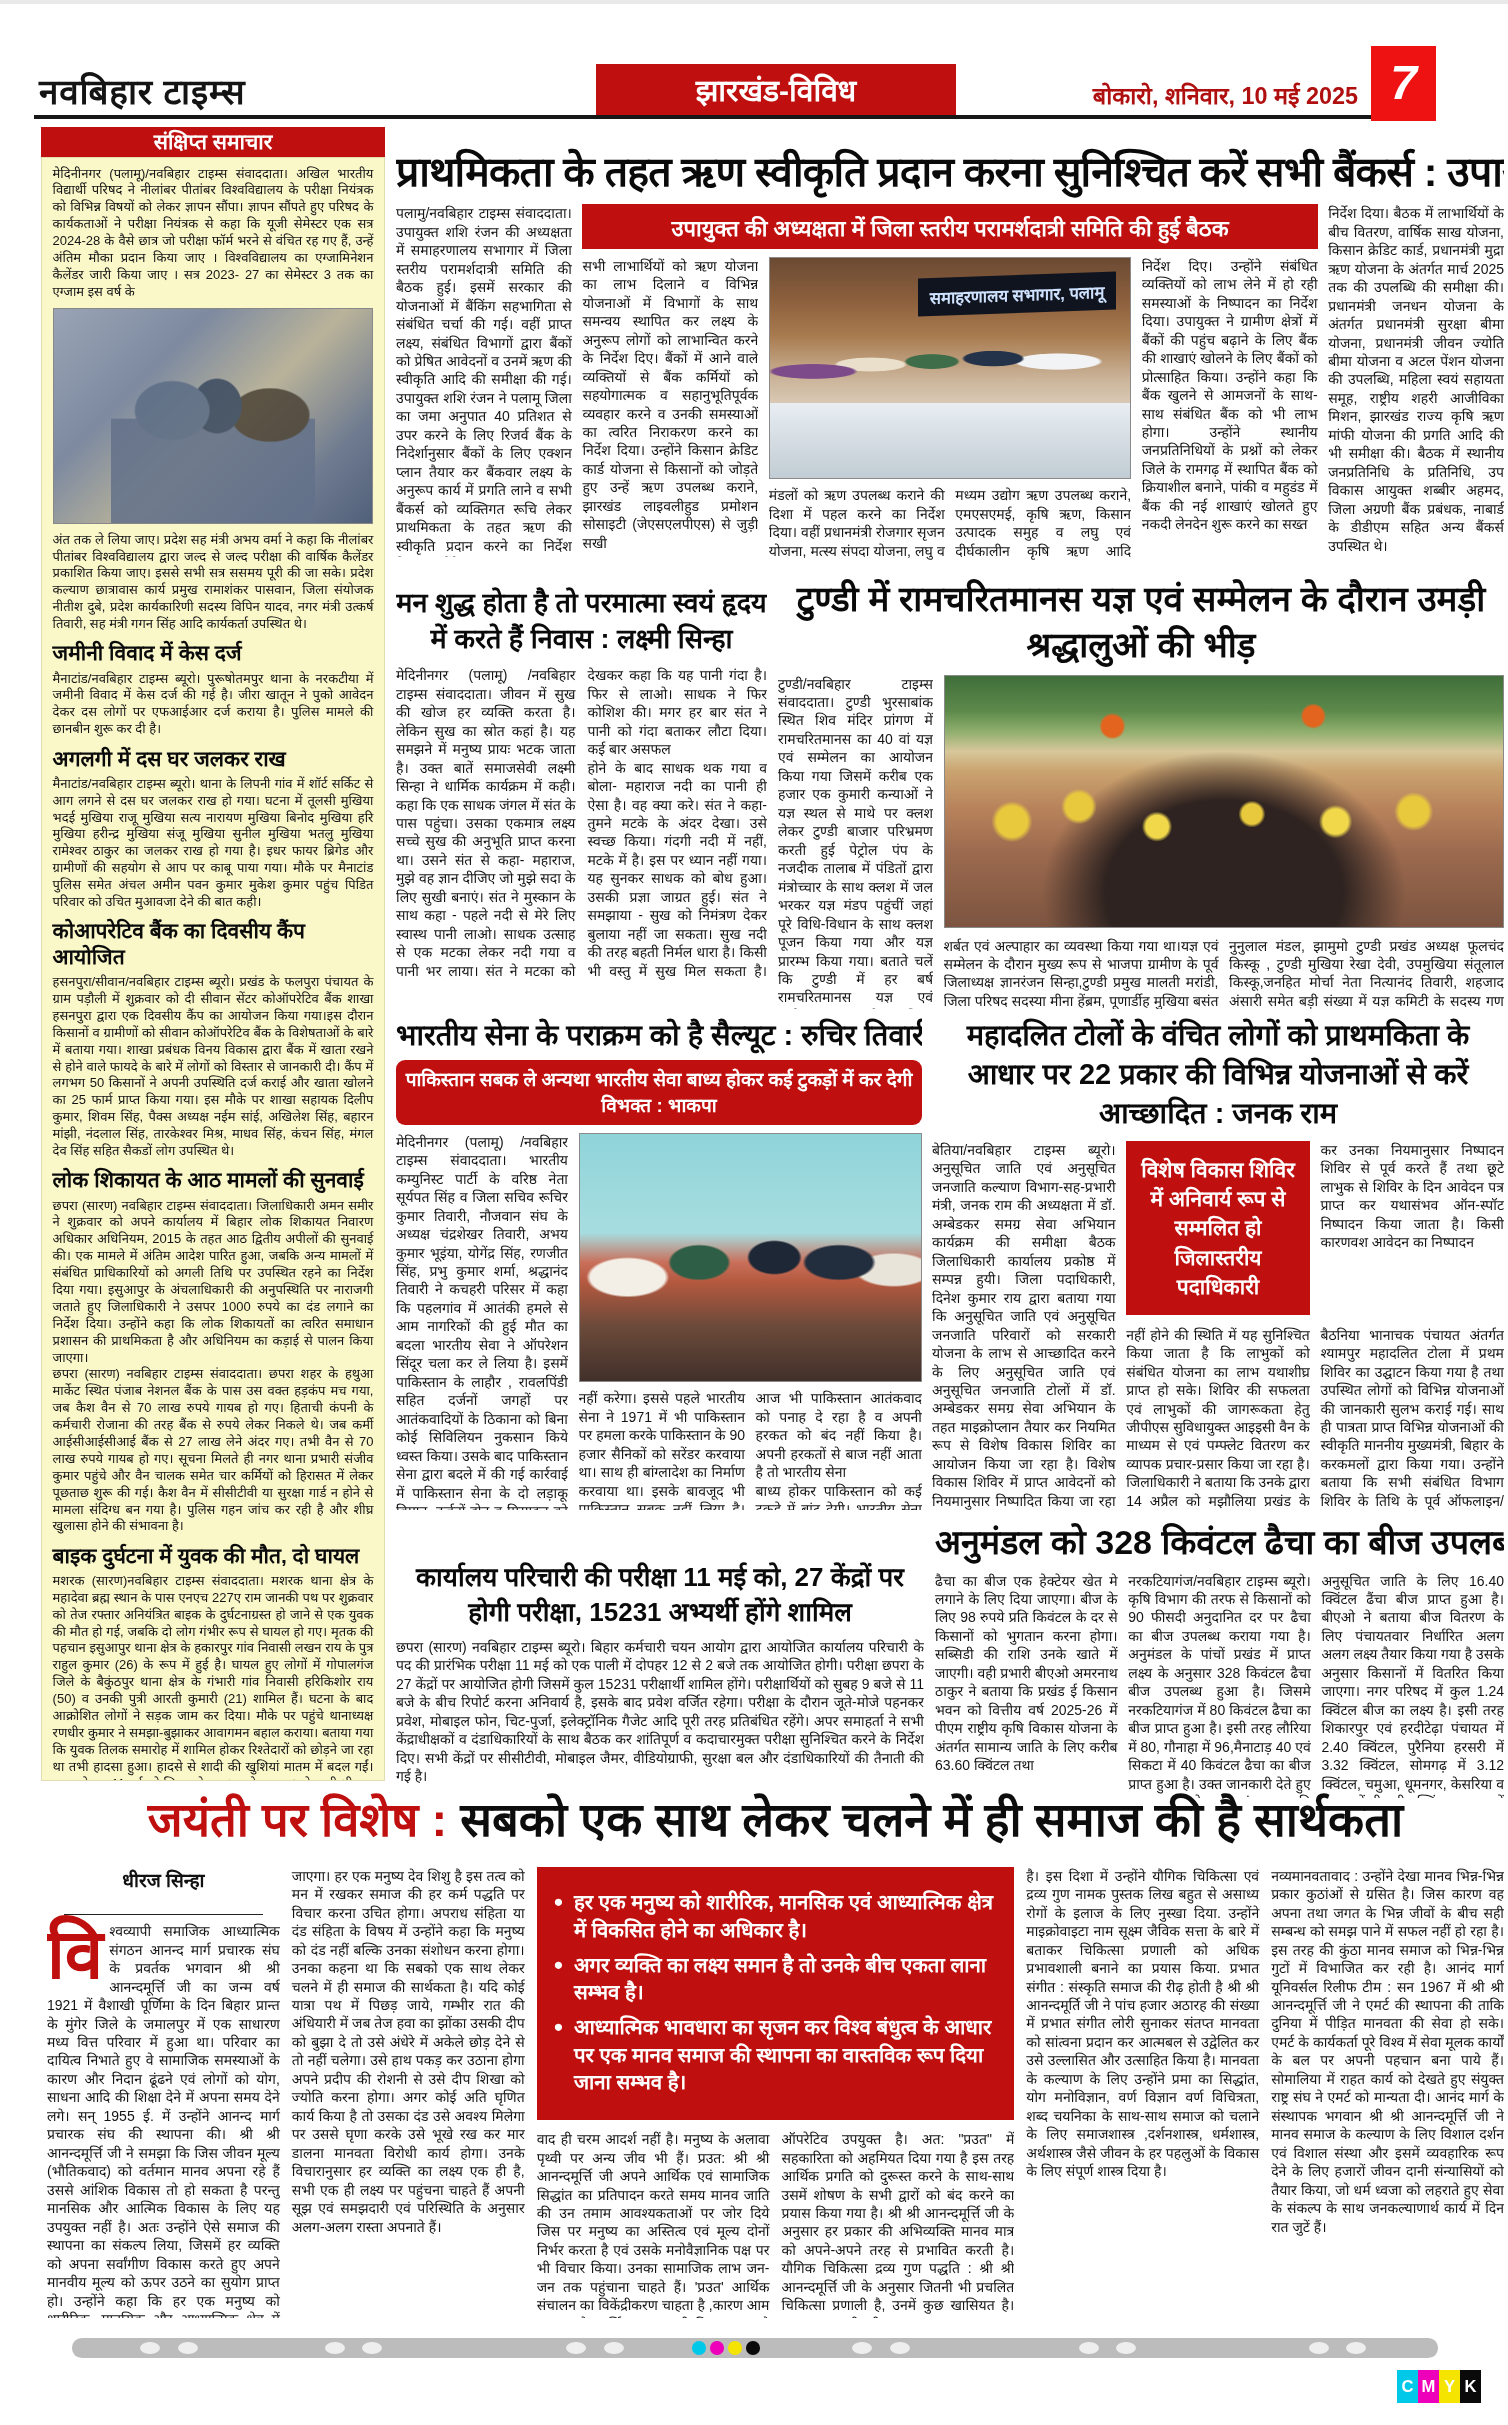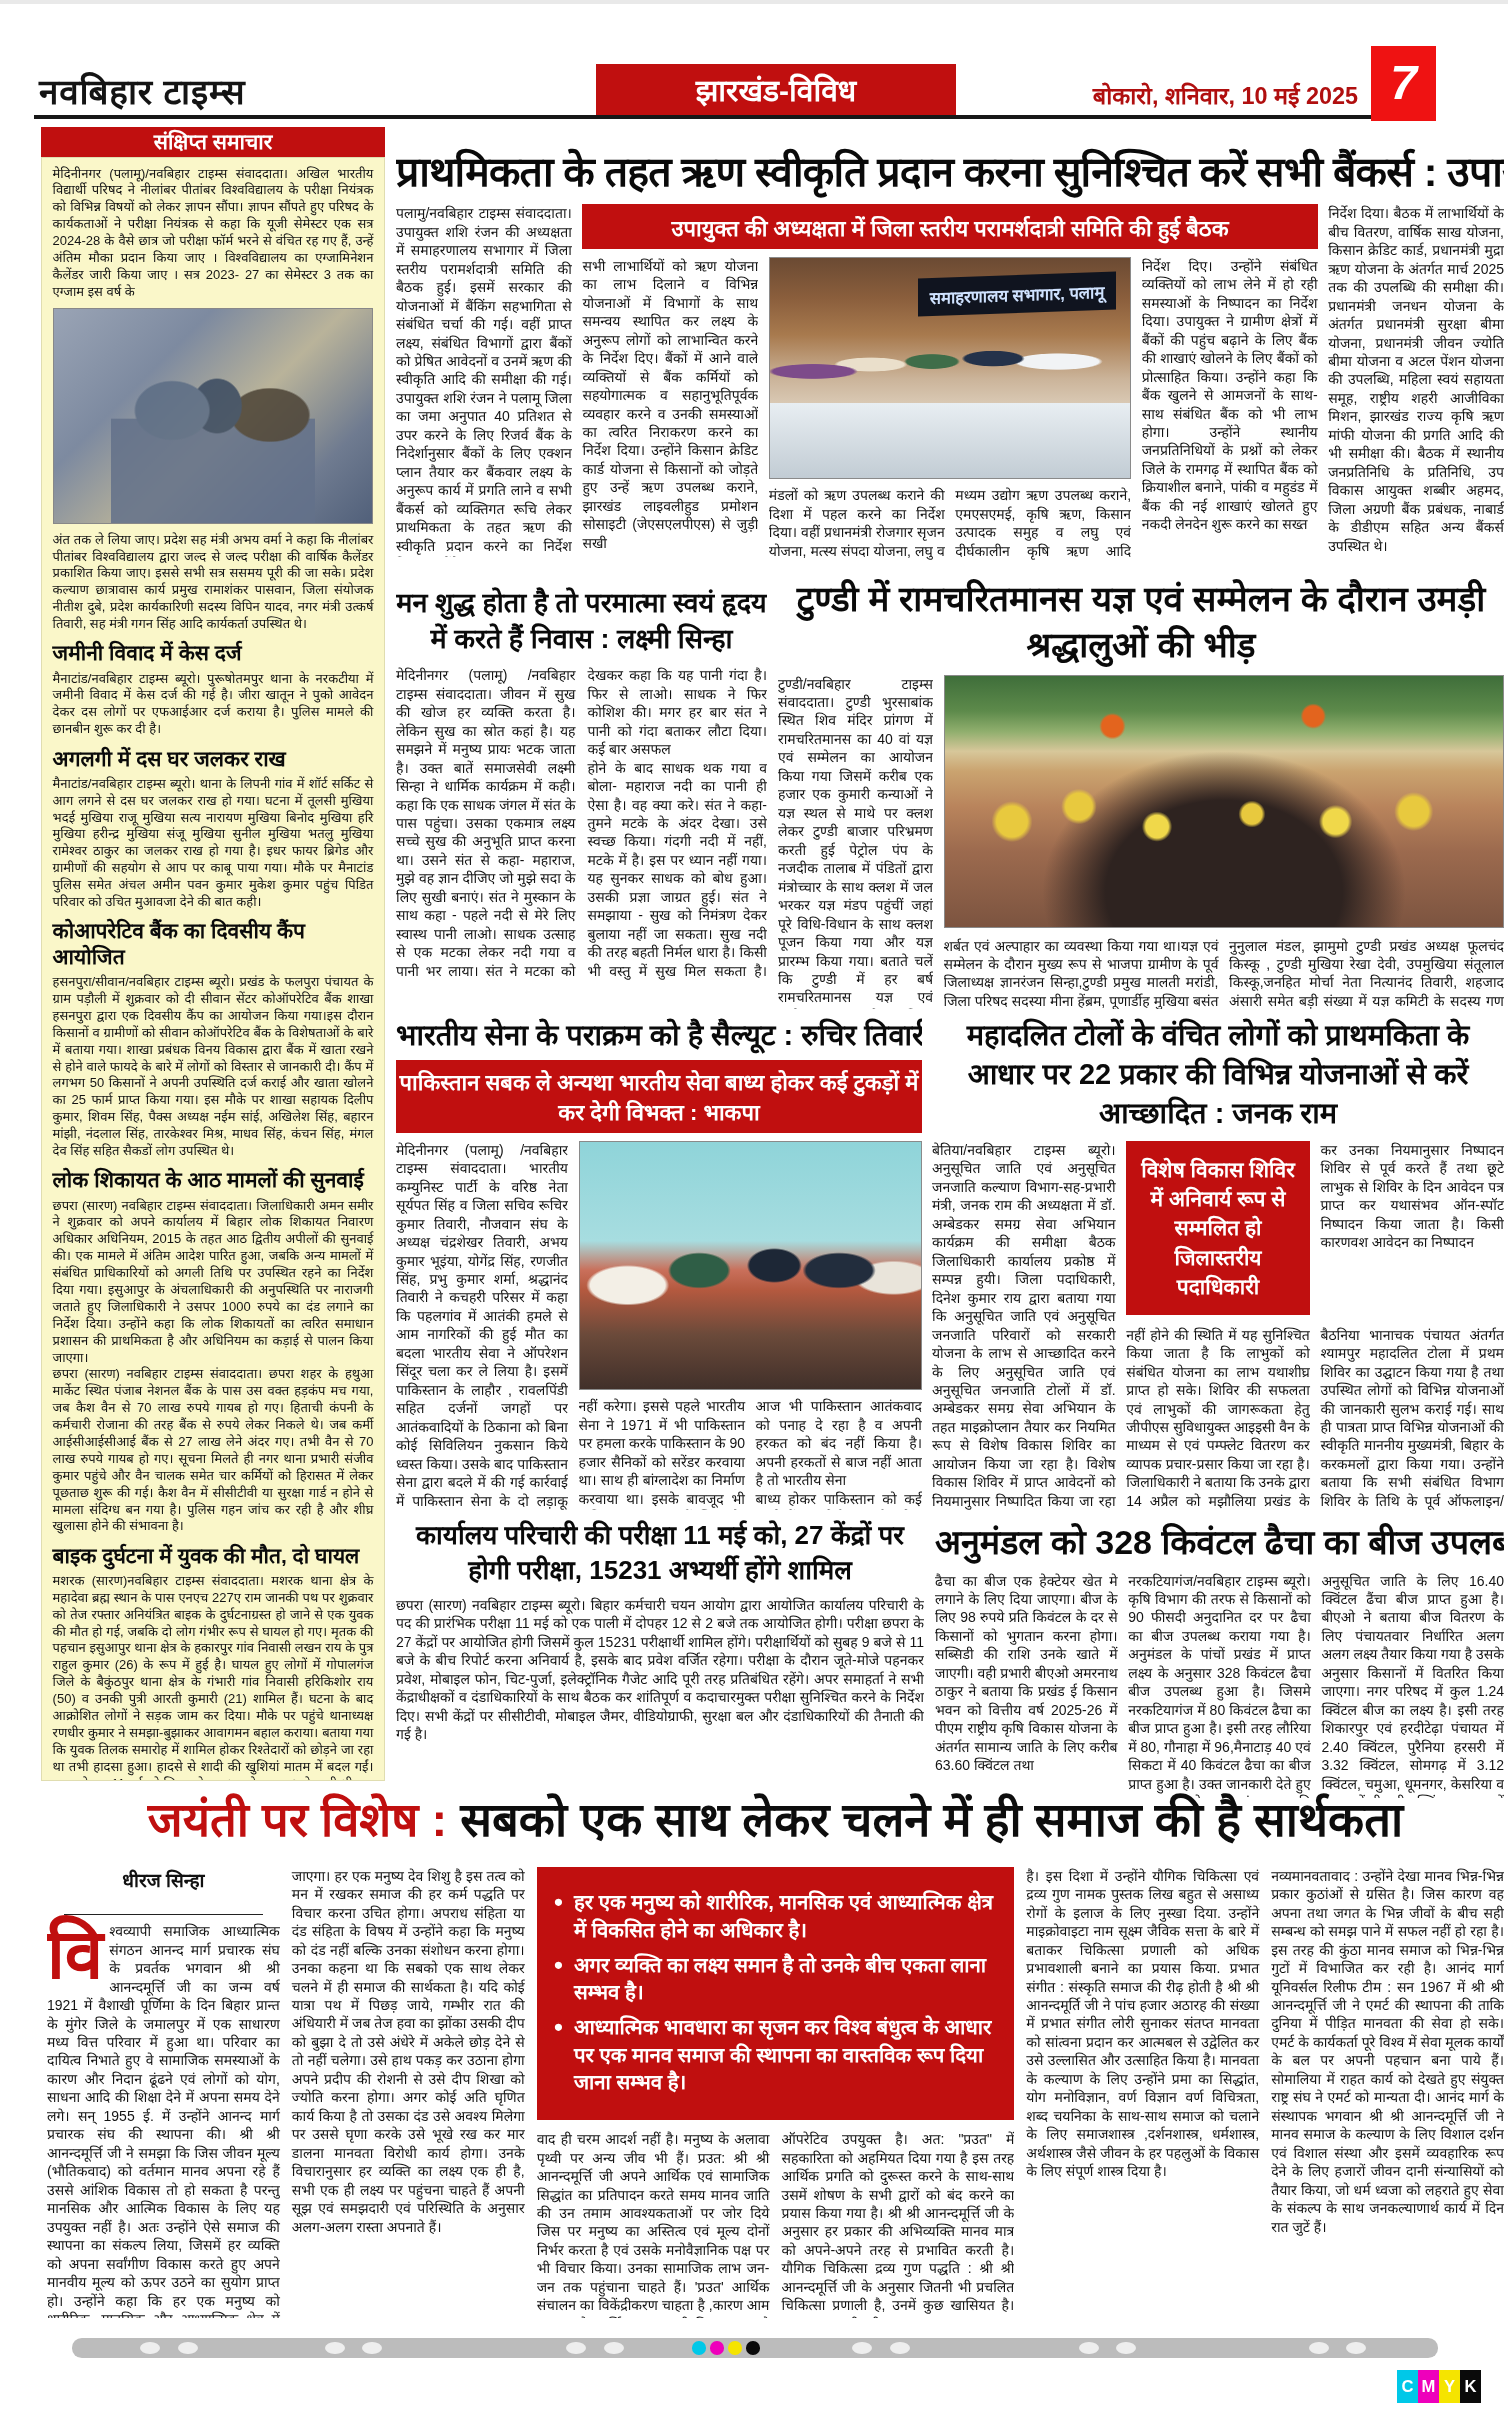--- a/index.html
+++ b/index.html
@@ -72,21 +72,21 @@
                  radial-gradient(circle at 55% 55%, #e8c93e 0 3%, transparent 4%),
                  radial-gradient(circle at 70% 58%, #f0d84a 0 3%, transparent 4%),
                  radial-gradient(circle at 84% 54%, #e8c93e 0 3%, transparent 4%),
                  radial-gradient(circle at 30% 20%, #e3641e 0 2.4%, transparent 3%),
                  radial-gradient(circle at 66% 16%, #e3641e 0 2.4%, transparent 3%),
                  radial-gradient(ellipse at 50% 86%, #2e2320 0 30%, transparent 46%); }
   .tundi-below { margin-top:9px; column-count:2; column-gap:10.6px; height:140px; overflow:hidden; }
 
   
   .sena-headline { font-size:29px; font-weight:900; white-space:nowrap; text-align:center; line-height:1.35; overflow:hidden; color:#0a0a0a; }
-  .sena-band { font-size:22px; padding:6.8px 3px; margin-top:4.5px; }
+  .sena-band { font-size:19px; padding:6.8px 3px; margin-top:4.5px;border-radius:9px; }
   .sena-flex { display:flex; gap:10.6px; margin-top:7.5px; }
   .sena-left { width:172px; height:409px; overflow:hidden; }
   .sena-right { flex:1; }
   .sena-photo { height:249px;
       background:linear-gradient(180deg,#8fd4d9 0%,#a7dde0 40%,#c96f5a 52%,#b4593f 60%,#6b4a3a 78%,#41302a 100%); }
   .sena-photo::after { content:""; position:absolute; inset:0;
       background:radial-gradient(ellipse at 14% 58%, #f3efe6 0 9%, transparent 10%),
                  radial-gradient(ellipse at 35% 52%, #2f5e46 0 9%, transparent 10%),
                  radial-gradient(ellipse at 57% 50%, #1d2736 0 9%, transparent 10%),
                  radial-gradient(ellipse at 76% 52%, #222d3d 0 9%, transparent 10%),
@@ -232,21 +232,21 @@
   <div class="art" style="left:932px; top:1012px; width:572px; height:494px;">
     <div class="maha-headline">महादलित टोलों के वंचित लोगों को प्राथमकिता के आधार पर 22 प्रकार की विभिन्न योजनाओं से करें आच्छादित : जनक राम</div>
     <div class="maha-grid">
       <div class="body-txt maha-c1">बेतिया/नवबिहार टाइम्स ब्यूरो। अनुसूचित जाति एवं अनुसूचित जनजाति कल्याण विभाग-सह-प्रभारी मंत्री, जनक राम की अध्यक्षता में डॉ. अम्बेडकर समग्र सेवा अभियान कार्यक्रम की समीक्षा बैठक जिलाधिकारी कार्यालय प्रकोष्ठ में सम्पन्न हुयी। जिला पदाधिकारी, दिनेश कुमार राय द्वारा बताया गया कि अनुसूचित जाति एवं अनुसूचित जनजाति परिवारों को सरकारी योजना के लाभ से आच्छादित करने के लिए अनुसूचित जाति एवं अनुसूचित जनजाति टोलों में डॉ. अम्बेडकर समग्र सेवा अभियान के तहत माइक्रोप्लान तैयार कर नियमित रूप से विशेष विकास शिविर का आयोजन किया जा रहा है। विशेष विकास शिविर में प्राप्त आवेदनों को नियमानुसार निष्पादित किया जा रहा है। उन्होंने बताया कि बाबा साहब डॉ. भीम राव अम्बेडकर की जयंती पर</div>
       <div class="maha-box">विशेष विकास शिविर में अनिवार्य रूप से सम्मलित हो जिलास्तरीय पदाधिकारी</div>
       <div class="body-txt maha-cr">कर उनका नियमानुसार निष्पादन शिविर से पूर्व करते हैं तथा छूटे लाभुक से शिविर के दिन आवेदन पत्र प्राप्त कर यथासंभव ऑन-स्पॉट निष्पादन किया जाता है। किसी कारणवश आवेदन का निष्पादन</div>
       <div class="body-txt maha-wide">नहीं होने की स्थिति में यह सुनिश्चित किया जाता है कि लाभुकों को संबंधित योजना का लाभ यथाशीघ्र प्राप्त हो सके। शिविर की सफलता एवं लाभुकों की जागरूकता हेतु जीपीएस सुविधायुक्त आइइसी वैन के माध्यम से एवं पम्फ्लेट वितरण कर व्यापक प्रचार-प्रसार किया जा रहा है। जिलाधिकारी ने बताया कि उनके द्वारा 14 अप्रैल को मझौलिया प्रखंड के बैठनिया भानाचक पंचायत अंतर्गत श्यामपुर महादलित टोला में प्रथम शिविर का उद्घाटन किया गया है तथा उपस्थित लोगों को विभिन्न योजनाओं की जानकारी सुलभ कराई गई। साथ ही पात्रता प्राप्त विभिन्न योजनाओं की स्वीकृति माननीय मुख्यमंत्री, बिहार के करकमलों द्वारा किया गया। उन्होंने बताया कि सभी संबंधित विभाग शिविर के तिथि के पूर्व ऑफलाइन/ऑनलाइन आवेदन प्राप्त कर निष्पादन करते हैं। आयुक्त, सुमित कुमार ने पीपीटी के माध्यम से विशेष विकास शिविर के तहत अबतक किये गये कार्यों की जानकारी माननीय प्रभारी मंत्री को दी गयी।</div>
     </div>
   </div>
 
-  <div class="art" style="left:396px; top:1514px; width:528px; height:265px;">
+  <div class="art" style="left:396px; top:1556px; width:528px; height:265px;">
     <div class="pari-headline">कार्यालय परिचारी की परीक्षा 11 मई को, 27 केंद्रों पर होगी परीक्षा, 15231 अभ्यर्थी होंगे शामिल</div>
     <div class="body-txt pari-body">छपरा (सारण) नवबिहार टाइम्स ब्यूरो। बिहार कर्मचारी चयन आयोग द्वारा आयोजित कार्यालय परिचारी के पद की प्रारंभिक परीक्षा 11 मई को एक पाली में दोपहर 12 से 2 बजे तक आयोजित होगी। परीक्षा छपरा के 27 केंद्रों पर आयोजित होगी जिसमें कुल 15231 परीक्षार्थी शामिल होंगे। परीक्षार्थियों को सुबह 9 बजे से 11 बजे के बीच रिपोर्ट करना अनिवार्य है, इसके बाद प्रवेश वर्जित रहेगा। परीक्षा के दौरान जूते-मोजे पहनकर प्रवेश, मोबाइल फोन, चिट-पुर्जा, इलेक्ट्रॉनिक गैजेट आदि पूरी तरह प्रतिबंधित रहेंगे। अपर समाहर्ता ने सभी केंद्राधीक्षकों व दंडाधिकारियों के साथ बैठक कर शांतिपूर्ण व कदाचारमुक्त परीक्षा सुनिश्चित करने के निर्देश दिए। सभी केंद्रों पर सीसीटीवी, मोबाइल जैमर, वीडियोग्राफी, सुरक्षा बल और दंडाधिकारियों की तैनाती की गई है।</div>
   </div>
 
   <div class="art" style="left:935px; top:1514px; width:569px; height:296px;">
     <div class="anu-headline">अनुमंडल  को 328 किवंटल ढैचा का बीज उपलब्ध</div>
     <div class="anu-grid">
       <div>
         <div class="body-txt">ढैचा का बीज एक हेक्टेयर खेत मे लगाने के लिए दिया जाएगा। बीज के लिए 98 रुपये प्रति किवंटल के दर से किसानों को भुगतान करना होगा। सब्सिडी की राशि उनके खाते में जाएगी। वही प्रभारी बीएओ अमरनाथ ठाकुर ने बताया कि प्रखंड ई किसान भवन को वित्तीय वर्ष 2025-26 में पीएम राष्ट्रीय कृषि विकास योजना के अंतर्गत सामान्य जाति के लिए करीब 63.60 क्विंटल तथा</div>
       </div>

